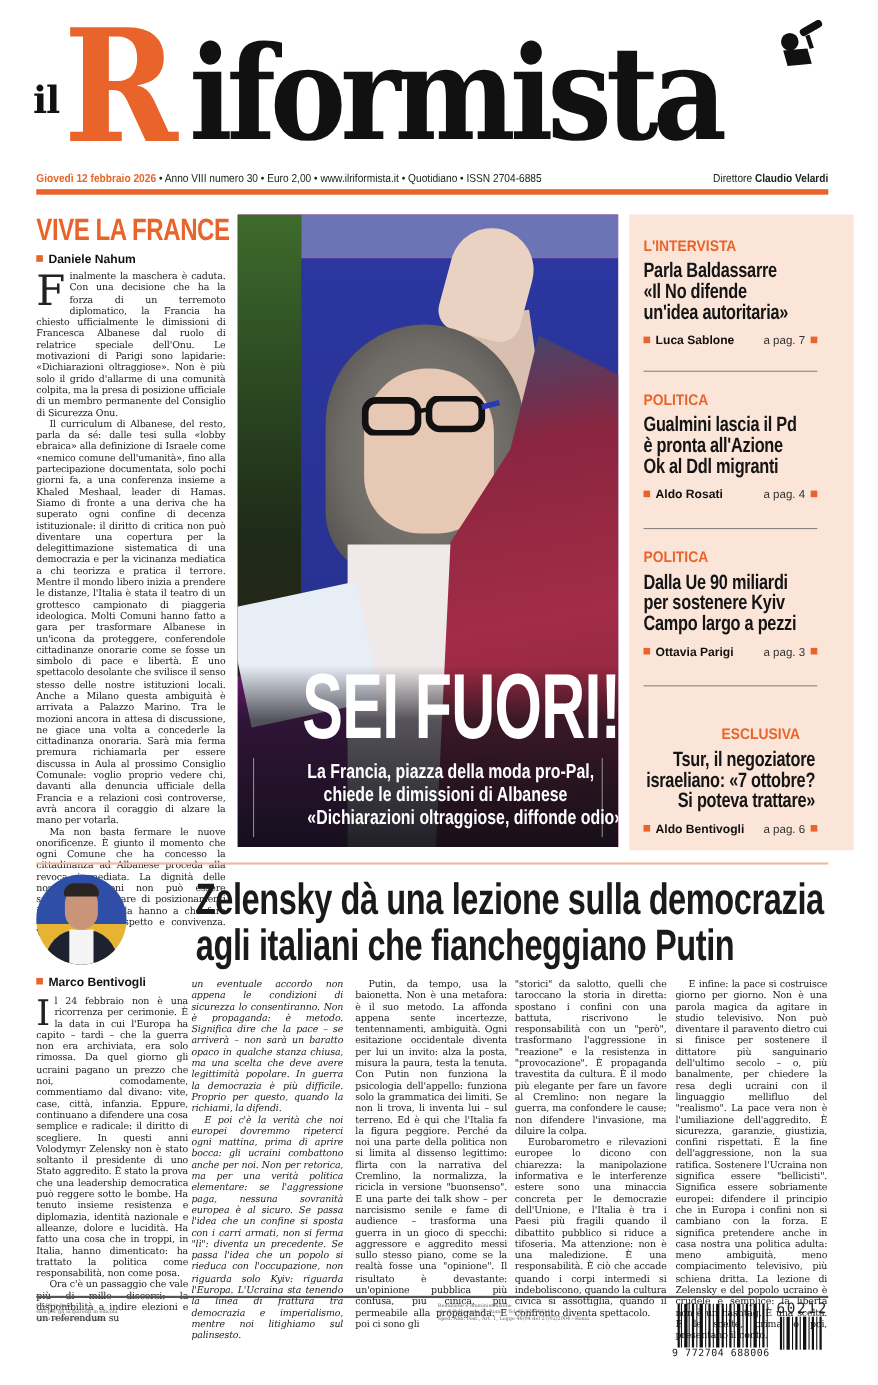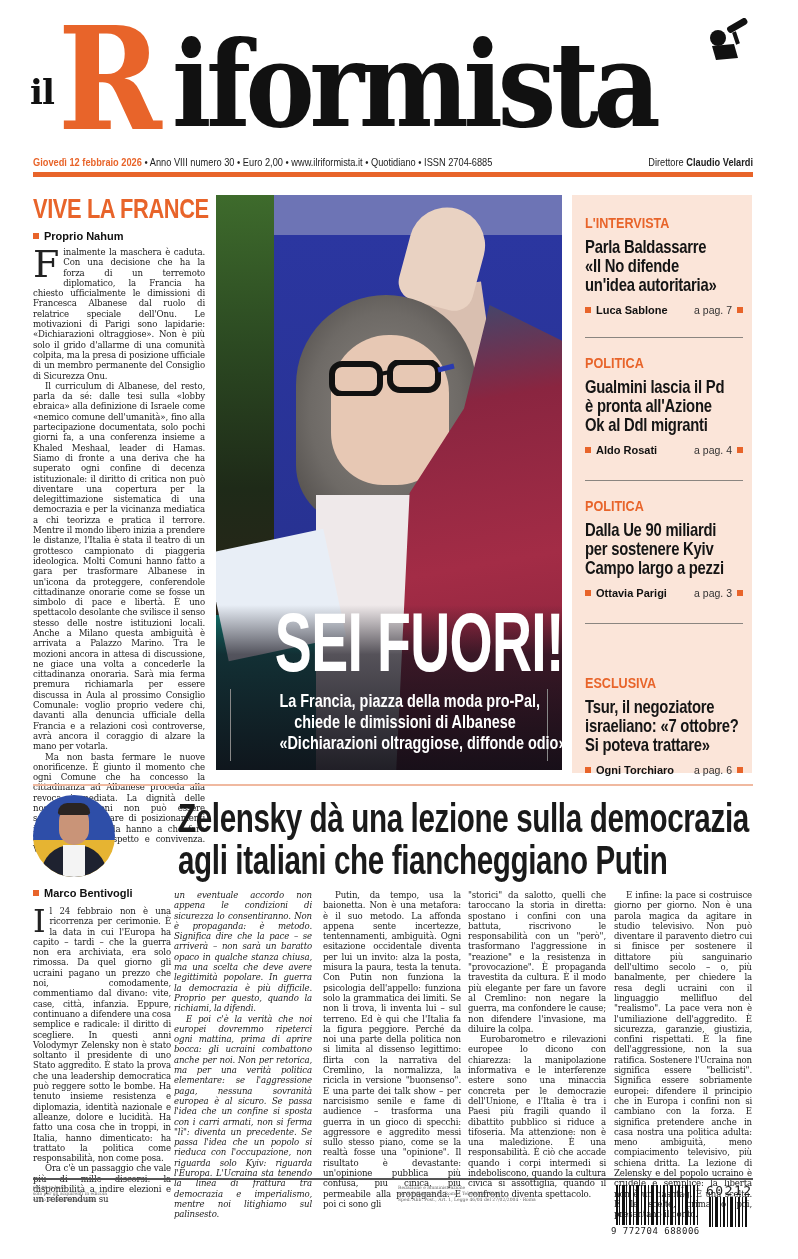--- a/index.html
+++ b/index.html
@@ -22,40 +22,40 @@
   .byline { font-family: "Liberation Sans", sans-serif; font-weight: bold; font-size: 11px; color: #111; white-space: nowrap; }
   .byline .sq { display: inline-block; width: 6px; height: 6px; background: #e8642a; margin-right: 5px; vertical-align: 1px; }
   .ed-byline { left: 33px; top: 230px; }
   .col-text { font-family: "DejaVu Serif", serif; font-size: 8.6px; line-height: 10.3px; text-align: justify; color: #222; hyphens: auto; letter-spacing: -0.15px; }
   .col-text p { text-indent: 12px; }
   .col-text p.first { text-indent: 0; }
   .dropcap { float: left; font-size: 38px; line-height: 30px; margin: 2px 4px 0 0; font-family: "DejaVu Serif", serif; }
   .ed-body { left: 33px; top: 247px; width: 172px; }
 
   
-  .hero { left: 216px; top: 195px; width: 346px; height: 575px; overflow: hidden; background: #0f766e; }
+  .hero { left: 216px; top: 195px; width: 346px; height: 575px; overflow: hidden; background: #701a75; }
   .hero-foliage { left: 0; top: 0; width: 58px; height: 420px; background: linear-gradient(180deg,#3e6b2c 0%,#2c4a22 35%,#1e2a18 70%,#2a2418 100%); }
   .hero-banner { left: 58px; top: 0; width: 288px; height: 40px; background: #6d74b5; }
   .hero-wall { left: 58px; top: 40px; width: 288px; height: 380px; background: linear-gradient(180deg,#2b36a0,#27318f); }
   .hero-hand { left: 190px; top: 12px; width: 76px; height: 100px; background: #e9d2c2; border-radius: 40px 40px 20px 20px; transform: rotate(15deg); }
   .hero-arm { left: 215px; top: 90px; width: 60px; height: 140px; background: #d9bfb0; transform: rotate(-8deg); }
   .hero-hair { left: 80px; top: 100px; width: 180px; height: 230px; background: radial-gradient(ellipse at center,#8a8580 0%,#6e6a66 60%,#4a4644 100%); border-radius: 90px 90px 60px 60px; }
   .hero-face { left: 115px; top: 140px; width: 118px; height: 150px; background: #e7c8b4; border-radius: 58px 58px 52px 52px; }
   .hero-glasses { left: 110px; top: 165px; width: 130px; height: 36px; }
   .hero-shirt { left: 100px; top: 300px; width: 110px; height: 280px; background: #efe9ea; }
   .hero-shawl { left: 180px; top: 110px; width: 170px; height: 470px; background: linear-gradient(170deg,#3a4a70 0%,#8a2540 22%,#a32c46 55%,#7d1e36 100%); clip-path: polygon(55% 0,100% 8%,100% 100%,0 100%,8% 40%,40% 22%); }
   .hero-papers { left: 0; top: 345px; width: 120px; height: 110px; background: #e8eef6; transform: rotate(-12deg); }
   .hero-shade { left: 0; top: 410px; width: 346px; height: 165px; background: linear-gradient(180deg,rgba(20,20,30,0) 0%,rgba(20,18,28,0.7) 30%,rgba(15,14,22,0.92) 100%); }
   .hero-headline { left: 0; top: 405px; width: 346px; text-align: center; font-family: "Liberation Sans", sans-serif; font-weight: bold; font-size: 84px; color: #fff; white-space: nowrap; transform: scaleX(0.66); transform-origin: center; letter-spacing: -1px; line-height: 1; }
   .hero-sub { left: 0; top: 495px; width: 350px; text-align: center; font-family: "Liberation Sans", sans-serif; font-weight: bold; font-size: 18.5px; line-height: 21px; color: #fff; padding-left: 28px; }
   .hero-sub span { display: block; transform: scaleX(0.78); white-space: nowrap; }
   .hero-frame { left: 14px; top: 494px; width: 318px; height: 72px; border-left: 1px solid #888; border-right: 1px solid #888; }
 
   
-  .side { left: 572px; top: 195px; width: 180px; height: 578px; background: #fbe5d9; }
+  .side { left: 572px; top: 195px; width: 204px; height: 578px; background: #fbe5d9; }
   .side-item { position: absolute; left: 13px; width: 158px; }
   .side-kicker { font-family: "Liberation Sans", sans-serif; font-weight: bold; font-size: 14px; color: #e8642a; transform: scaleX(0.9); transform-origin: left; white-space: nowrap; }
   .side-head { margin-top: 6px; font-family: "Liberation Sans", sans-serif; font-weight: bold; font-size: 19px; line-height: 19px; color: #151515; transform: scaleX(0.78); transform-origin: left; width: 200px; letter-spacing: -0.3px; }
   .side-foot { margin-top: 10px; display: flex; justify-content: space-between; font-family: "Liberation Sans", sans-serif; font-size: 10.5px; }
   .side-foot .page { color: #333; }
   .side-foot .page .sq { display: inline-block; width: 6px; height: 6px; background: #e8642a; margin-left: 5px; vertical-align: 1px; }
   .side-rule { position: absolute; left: 13px; width: 158px; height: 1px; background: #8a8580; }
 
   
   .sep-rule { left: 33px; top: 784px; width: 720px; height: 2px; background: #f0b9a0; }
@@ -93,21 +93,21 @@
   <rect x="22" y="4" width="22" height="7" rx="3" transform="rotate(-30 33 7)" fill="#111"></rect>
   <circle cx="14" cy="20" r="8" fill="#111"></circle>
   <path d="M8 28 L30 26 L34 40 L12 42 Z" fill="#111"></path>
   <path d="M30 14 L34 26" stroke="#111" stroke-width="4"></path>
 </svg>
 <div class="abs dateline"><span class="date">Giovedì 12 febbraio 2026</span><span> • Anno VIII numero 30 • Euro 2,00 • www.ilriformista.it • Quotidiano • ISSN 2704-6885</span></div>
 <div class="abs director"><span>Direttore </span><b>Claudio Velardi</b></div>
 <div class="abs mast-rule"></div>
 
 <div class="abs ed-title">VIVE LA FRANCE</div>
-<div class="abs byline ed-byline"><span class="sq"></span><span>Proprio Nahum</span></div>
+<div class="abs byline ed-byline"><span class="sq"></span><span>Daniele Nahum</span></div>
 <div class="abs col-text ed-body">
   <p class="first"><span class="dropcap">F</span><span>inalmente la maschera è caduta. Con una decisione che ha la forza di un terremoto diplomatico, la Francia ha chiesto ufficialmente le dimissioni di Francesca Albanese dal ruolo di relatrice speciale dell'Onu. Le motivazioni di Parigi sono lapidarie: «Dichiarazioni oltraggiose». Non è più solo il grido d'allarme di una comunità colpita, ma la presa di posizione ufficiale di un membro permanente del Consiglio di Sicurezza Onu.</span></p>
   <p>Il curriculum di Albanese, del resto, parla da sé: dalle tesi sulla «lobby ebraica» alla definizione di Israele come «nemico comune dell'umanità», fino alla partecipazione documentata, solo pochi giorni fa, a una conferenza insieme a Khaled Meshaal, leader di Hamas. Siamo di fronte a una deriva che ha superato ogni confine di decenza istituzionale: il diritto di critica non può diventare una copertura per la delegittimazione sistematica di una democrazia e per la vicinanza mediatica a chi teorizza e pratica il terrore. Mentre il mondo libero inizia a prendere le distanze, l'Italia è stata il teatro di un grottesco campionato di piaggeria ideologica. Molti Comuni hanno fatto a gara per trasformare Albanese in un'icona da proteggere, conferendole cittadinanze onorarie come se fosse un simbolo di pace e libertà. È uno spettacolo desolante che svilisce il senso stesso delle nostre istituzioni locali. Anche a Milano questa ambiguità è arrivata a Palazzo Marino. Tra le mozioni ancora in attesa di discussione, ne giace una volta a concederle la cittadinanza onoraria. Sarà mia ferma premura richiamarla per essere discussa in Aula al prossimo Consiglio Comunale: voglio proprio vedere chi, davanti alla denuncia ufficiale della Francia e a relazioni così controverse, avrà ancora il coraggio di alzare la mano per votarla.</p>
   <p>Ma non basta fermare le nuove onorificenze. È giunto il momento che ogni Comune che ha concesso la cittadinanza ad Albanese proceda alla revoca immediata. La dignità delle nostre istituzioni non può essere sacrificata sull'altare di posizionamenti ideologici che nulla hanno a che fare con i valori di rispetto e convivenza. Vive la France!</p>
 </div>
 
 <div class="abs hero">
   <div class="abs hero-foliage"></div>
   <div class="abs hero-banner"></div>
   <div class="abs hero-wall"></div>
@@ -170,29 +170,29 @@
       <div>per sostenere Kyiv</div>
       <div>Campo largo a pezzi</div>
     </div>
     <div class="side-foot">
       <span class="byline"><span class="sq"></span><span>Ottavia Parigi</span></span>
       <span class="page"><span>a pag. 3</span><span class="sq"></span></span>
     </div>
   </div>
   <div class="side-rule" style="top:428px;"></div>
 
-  <div class="side-item" style="top:480px;">
+  <div class="side-item" style="top:464px;text-align:right;">
     <div class="side-kicker">ESCLUSIVA</div>
     <div class="side-head">
       <div>Tsur, il negoziatore</div>
       <div>israeliano: «7 ottobre?</div>
       <div>Si poteva trattare»</div>
     </div>
     <div class="side-foot">
-      <span class="byline"><span class="sq"></span><span>Ogni Torchiaro</span></span>
+      <span class="byline"><span class="sq"></span><span>Aldo Bentivogli</span></span>
       <span class="page"><span>a pag. 6</span><span class="sq"></span></span>
     </div>
   </div>
 </div>
 
 <div class="abs sep-rule"></div>
 <div class="abs avatar">
   <div class="abs av-body"></div>
   <div class="abs av-shirt"></div>
   <div class="abs av-face"></div>

